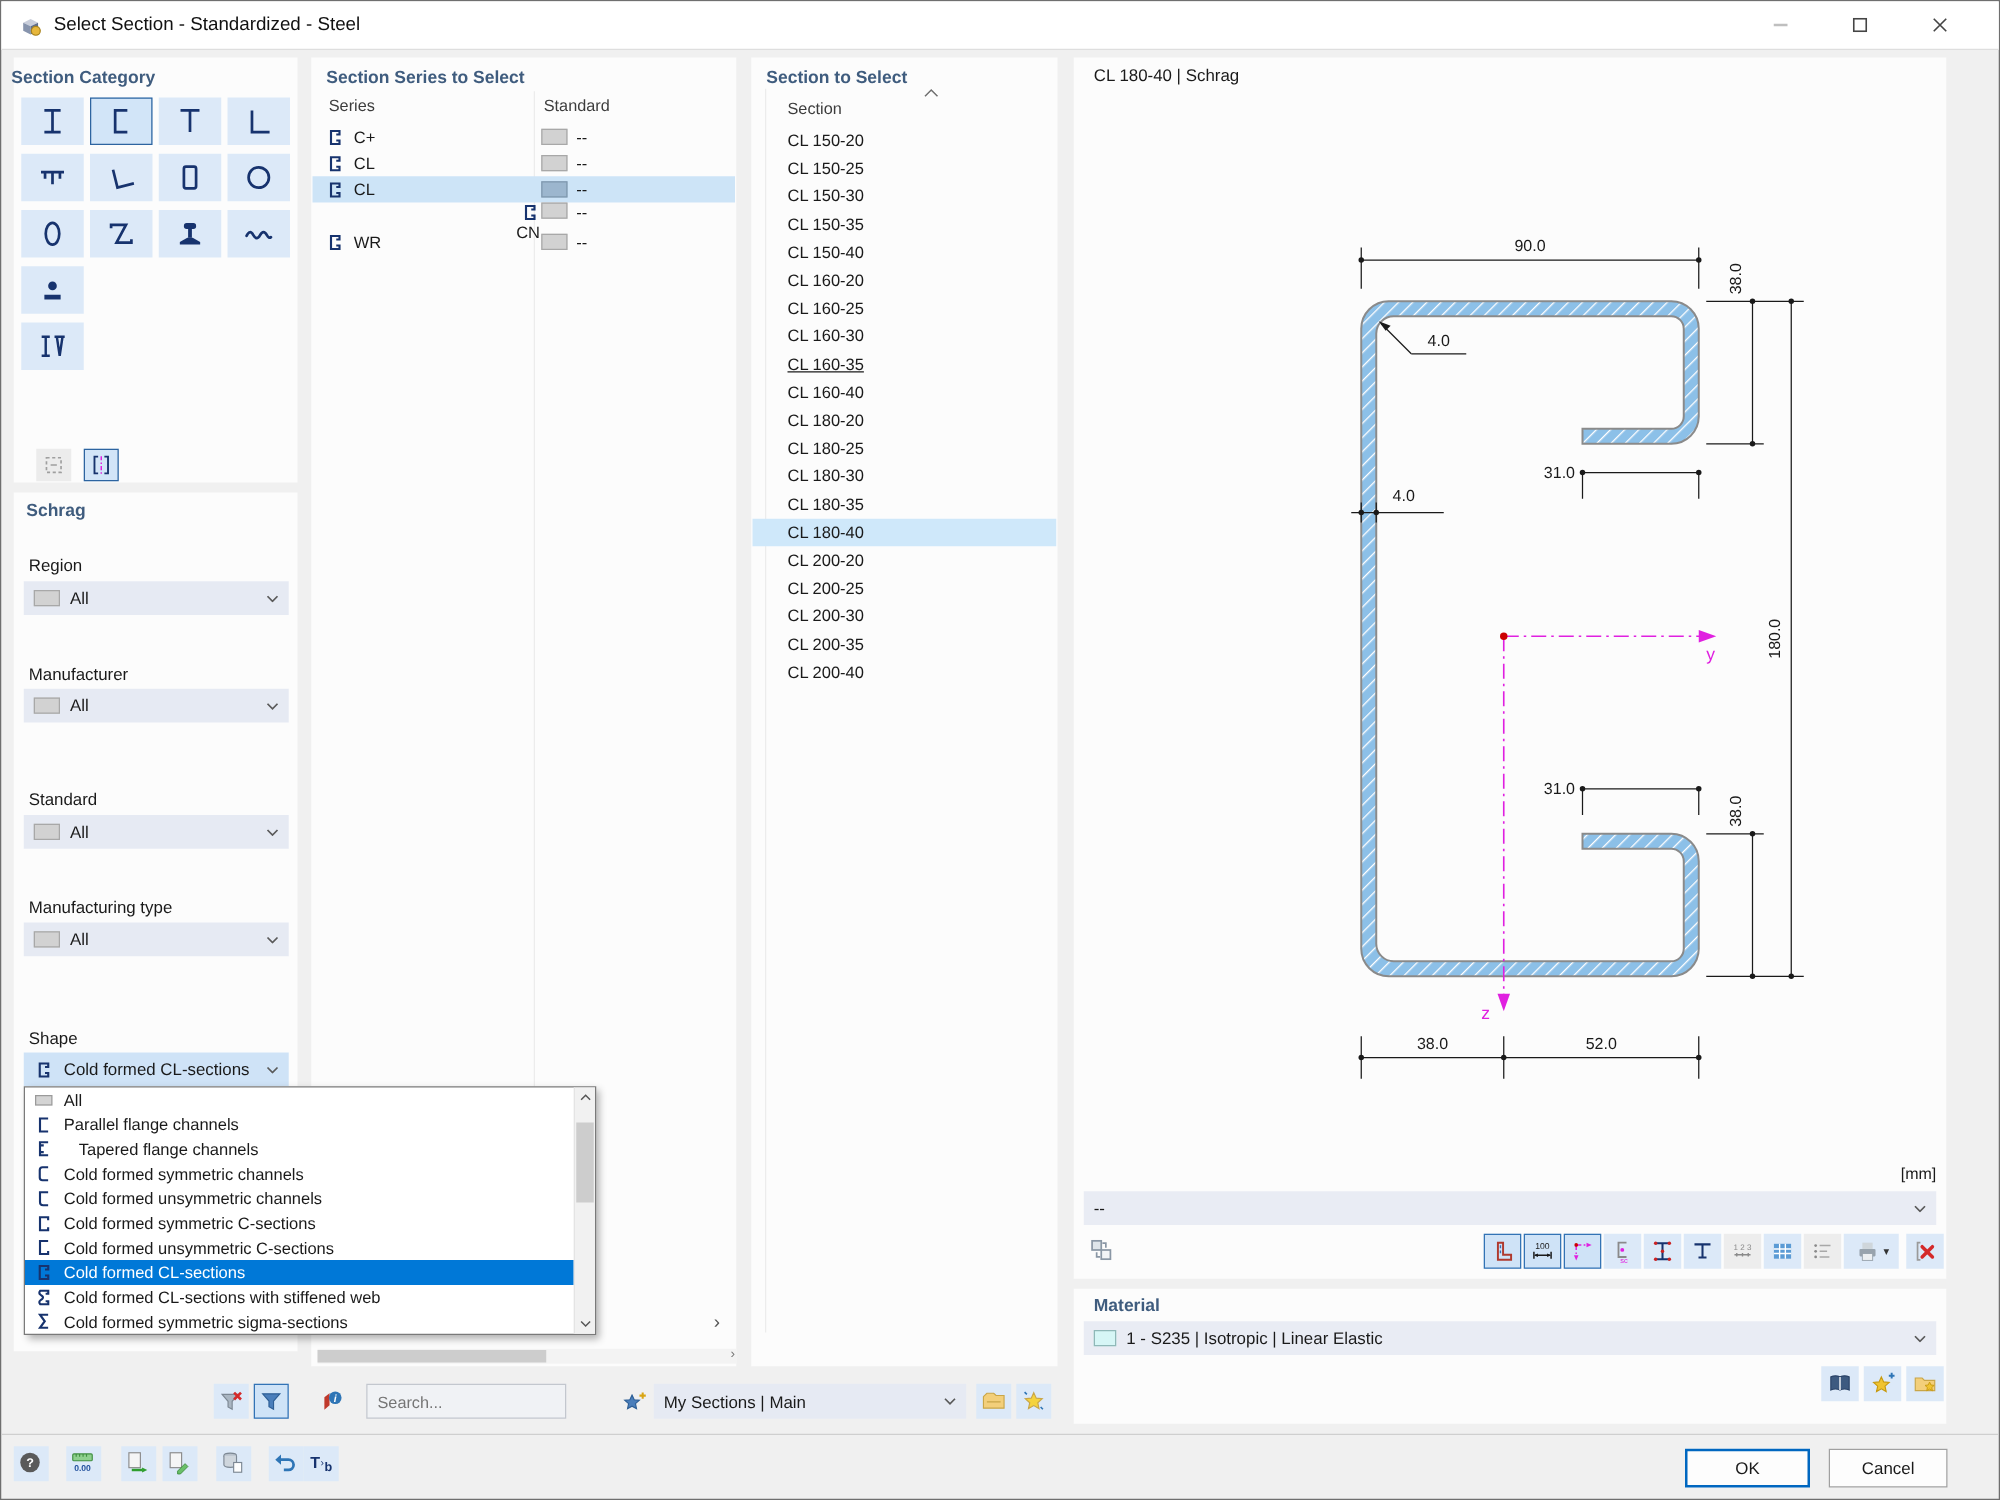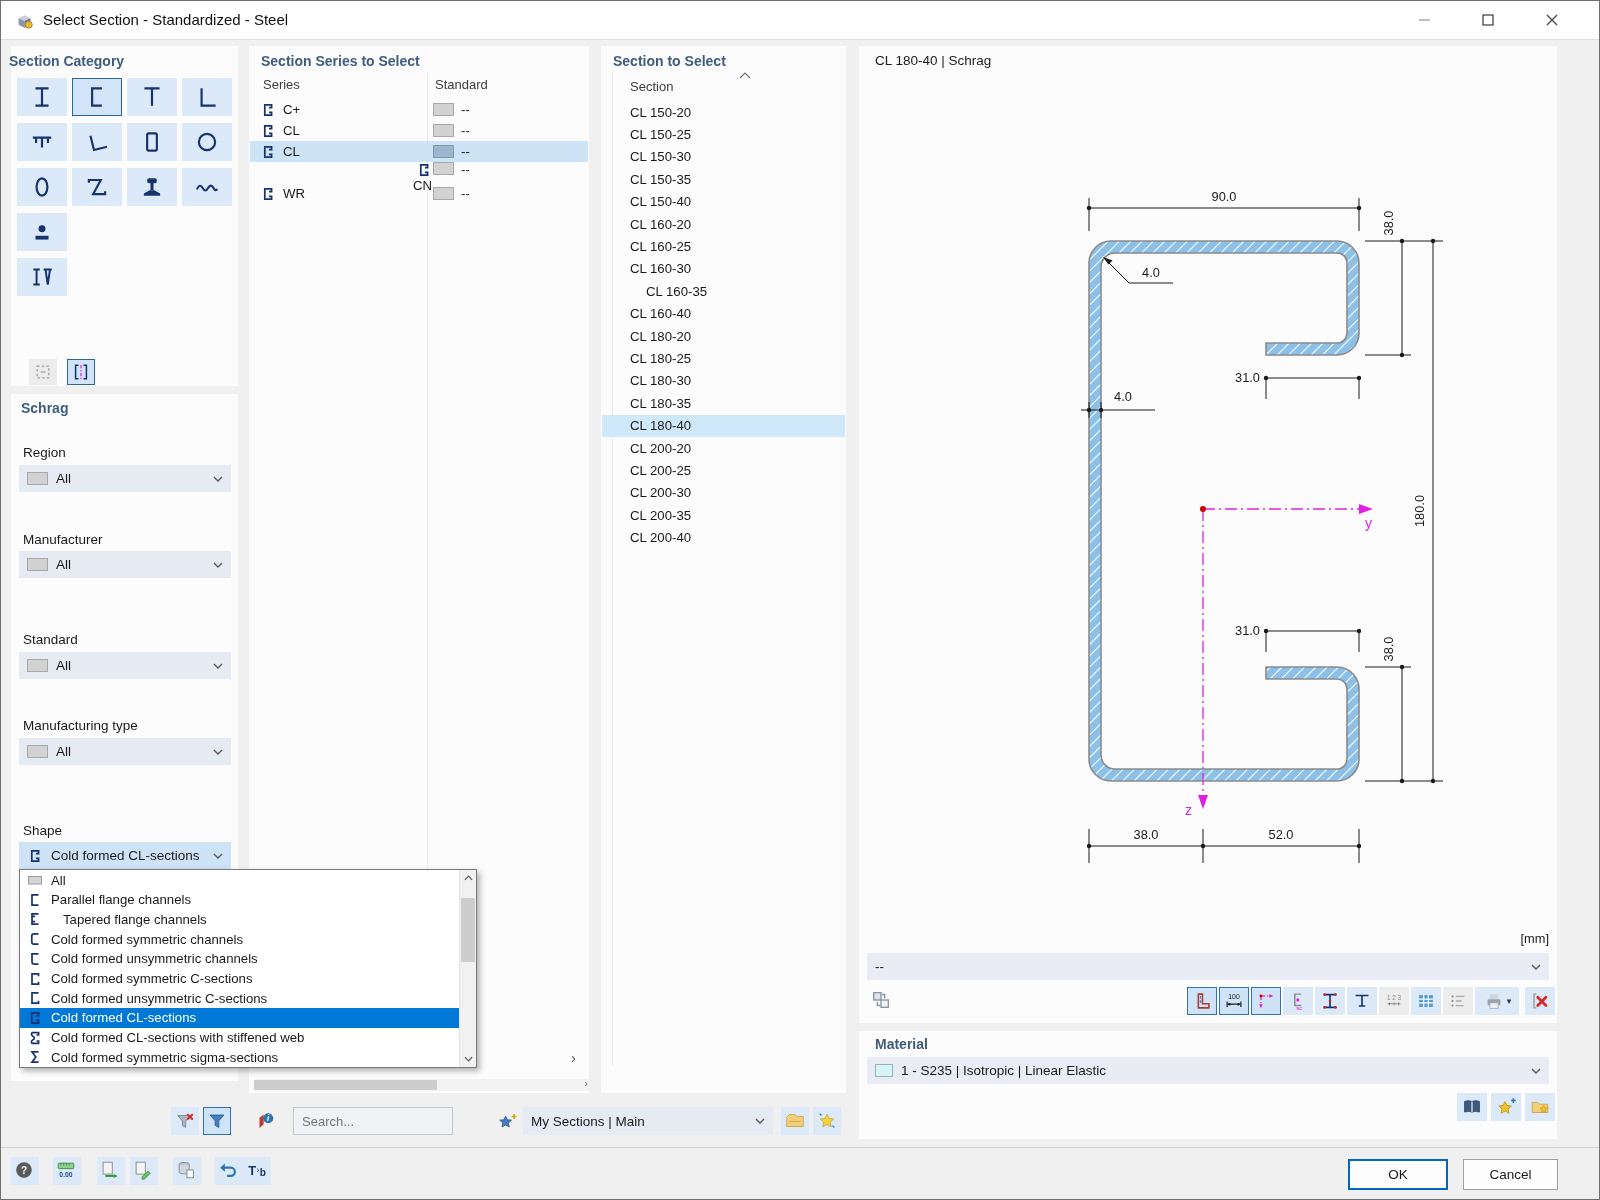--- a/index.html
+++ b/index.html
@@ -378,21 +378,21 @@
       <div class="secrow" style="top: 212px;">
         <span style="margin-left:28px;">CL 160-20</span>
       </div>
       <div class="secrow" style="top: 234.4px;">
         <span style="margin-left:28px;">CL 160-25</span>
       </div>
       <div class="secrow" style="top: 256.8px;">
         <span style="margin-left:28px;text-align:center;">CL 160-30</span>
       </div>
       <div class="secrow" style="top: 279.2px;">
-        <span style="margin-left:44px;">CL 160-35</span>
+        <span style="margin-left:28px;text-decoration:underline;">CL 160-35</span>
       </div>
       <div class="secrow" style="top: 301.6px;">
         <span style="margin-left:28px;">CL 160-40</span>
       </div>
       <div class="secrow" style="top: 324px;">
         <span style="margin-left:28px;">CL 180-20</span>
       </div>
       <div class="secrow" style="top: 346.4px;">
         <span style="margin-left:28px;">CL 180-25</span>
       </div>

